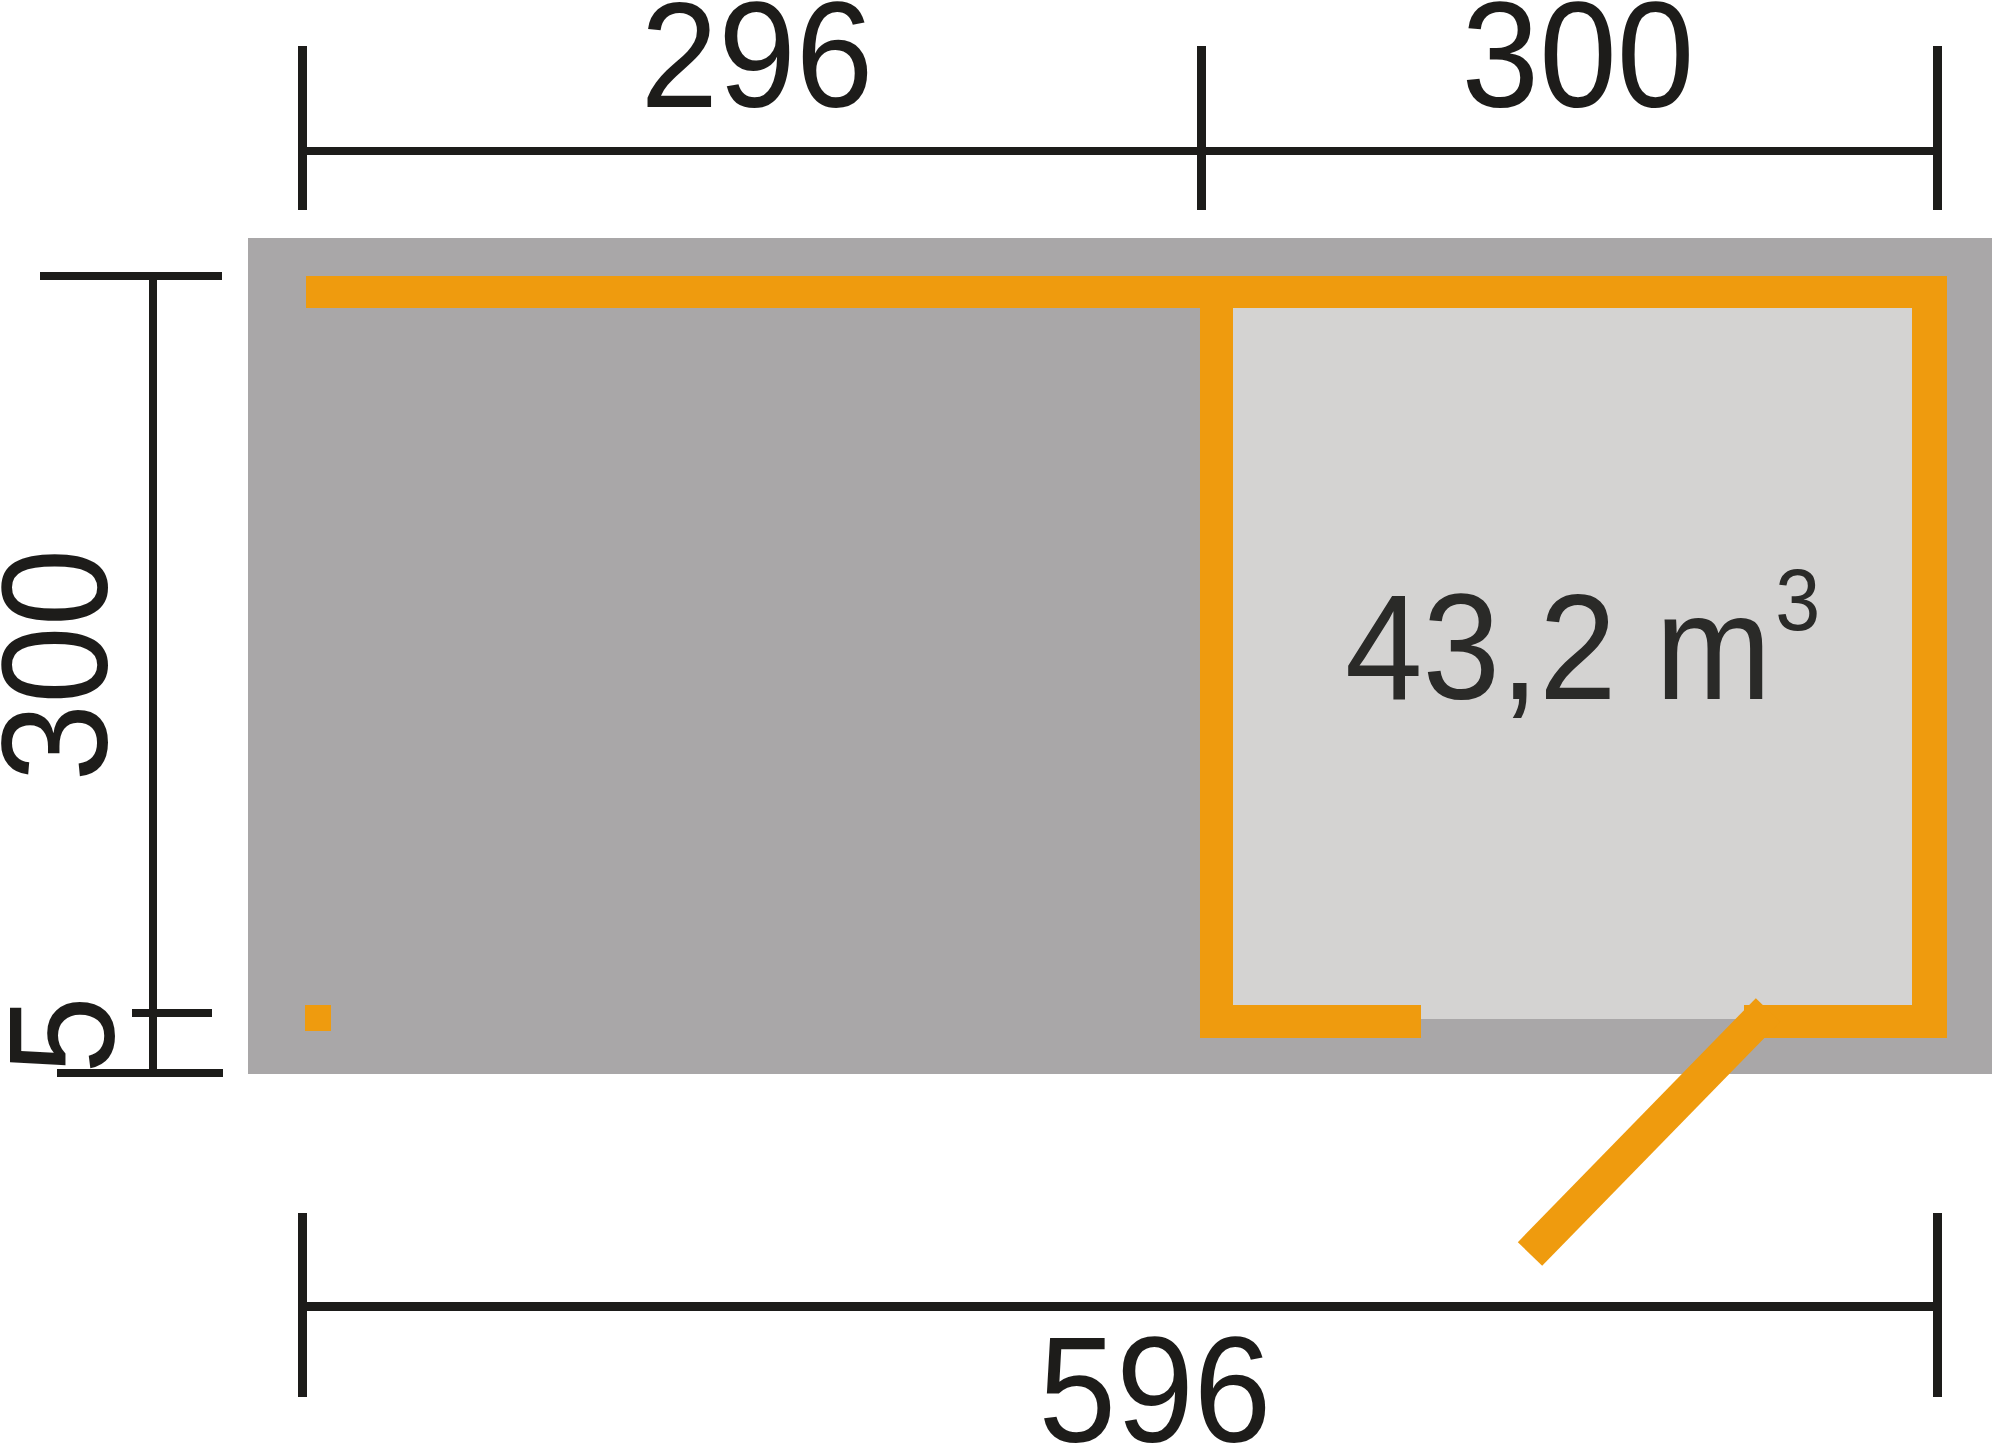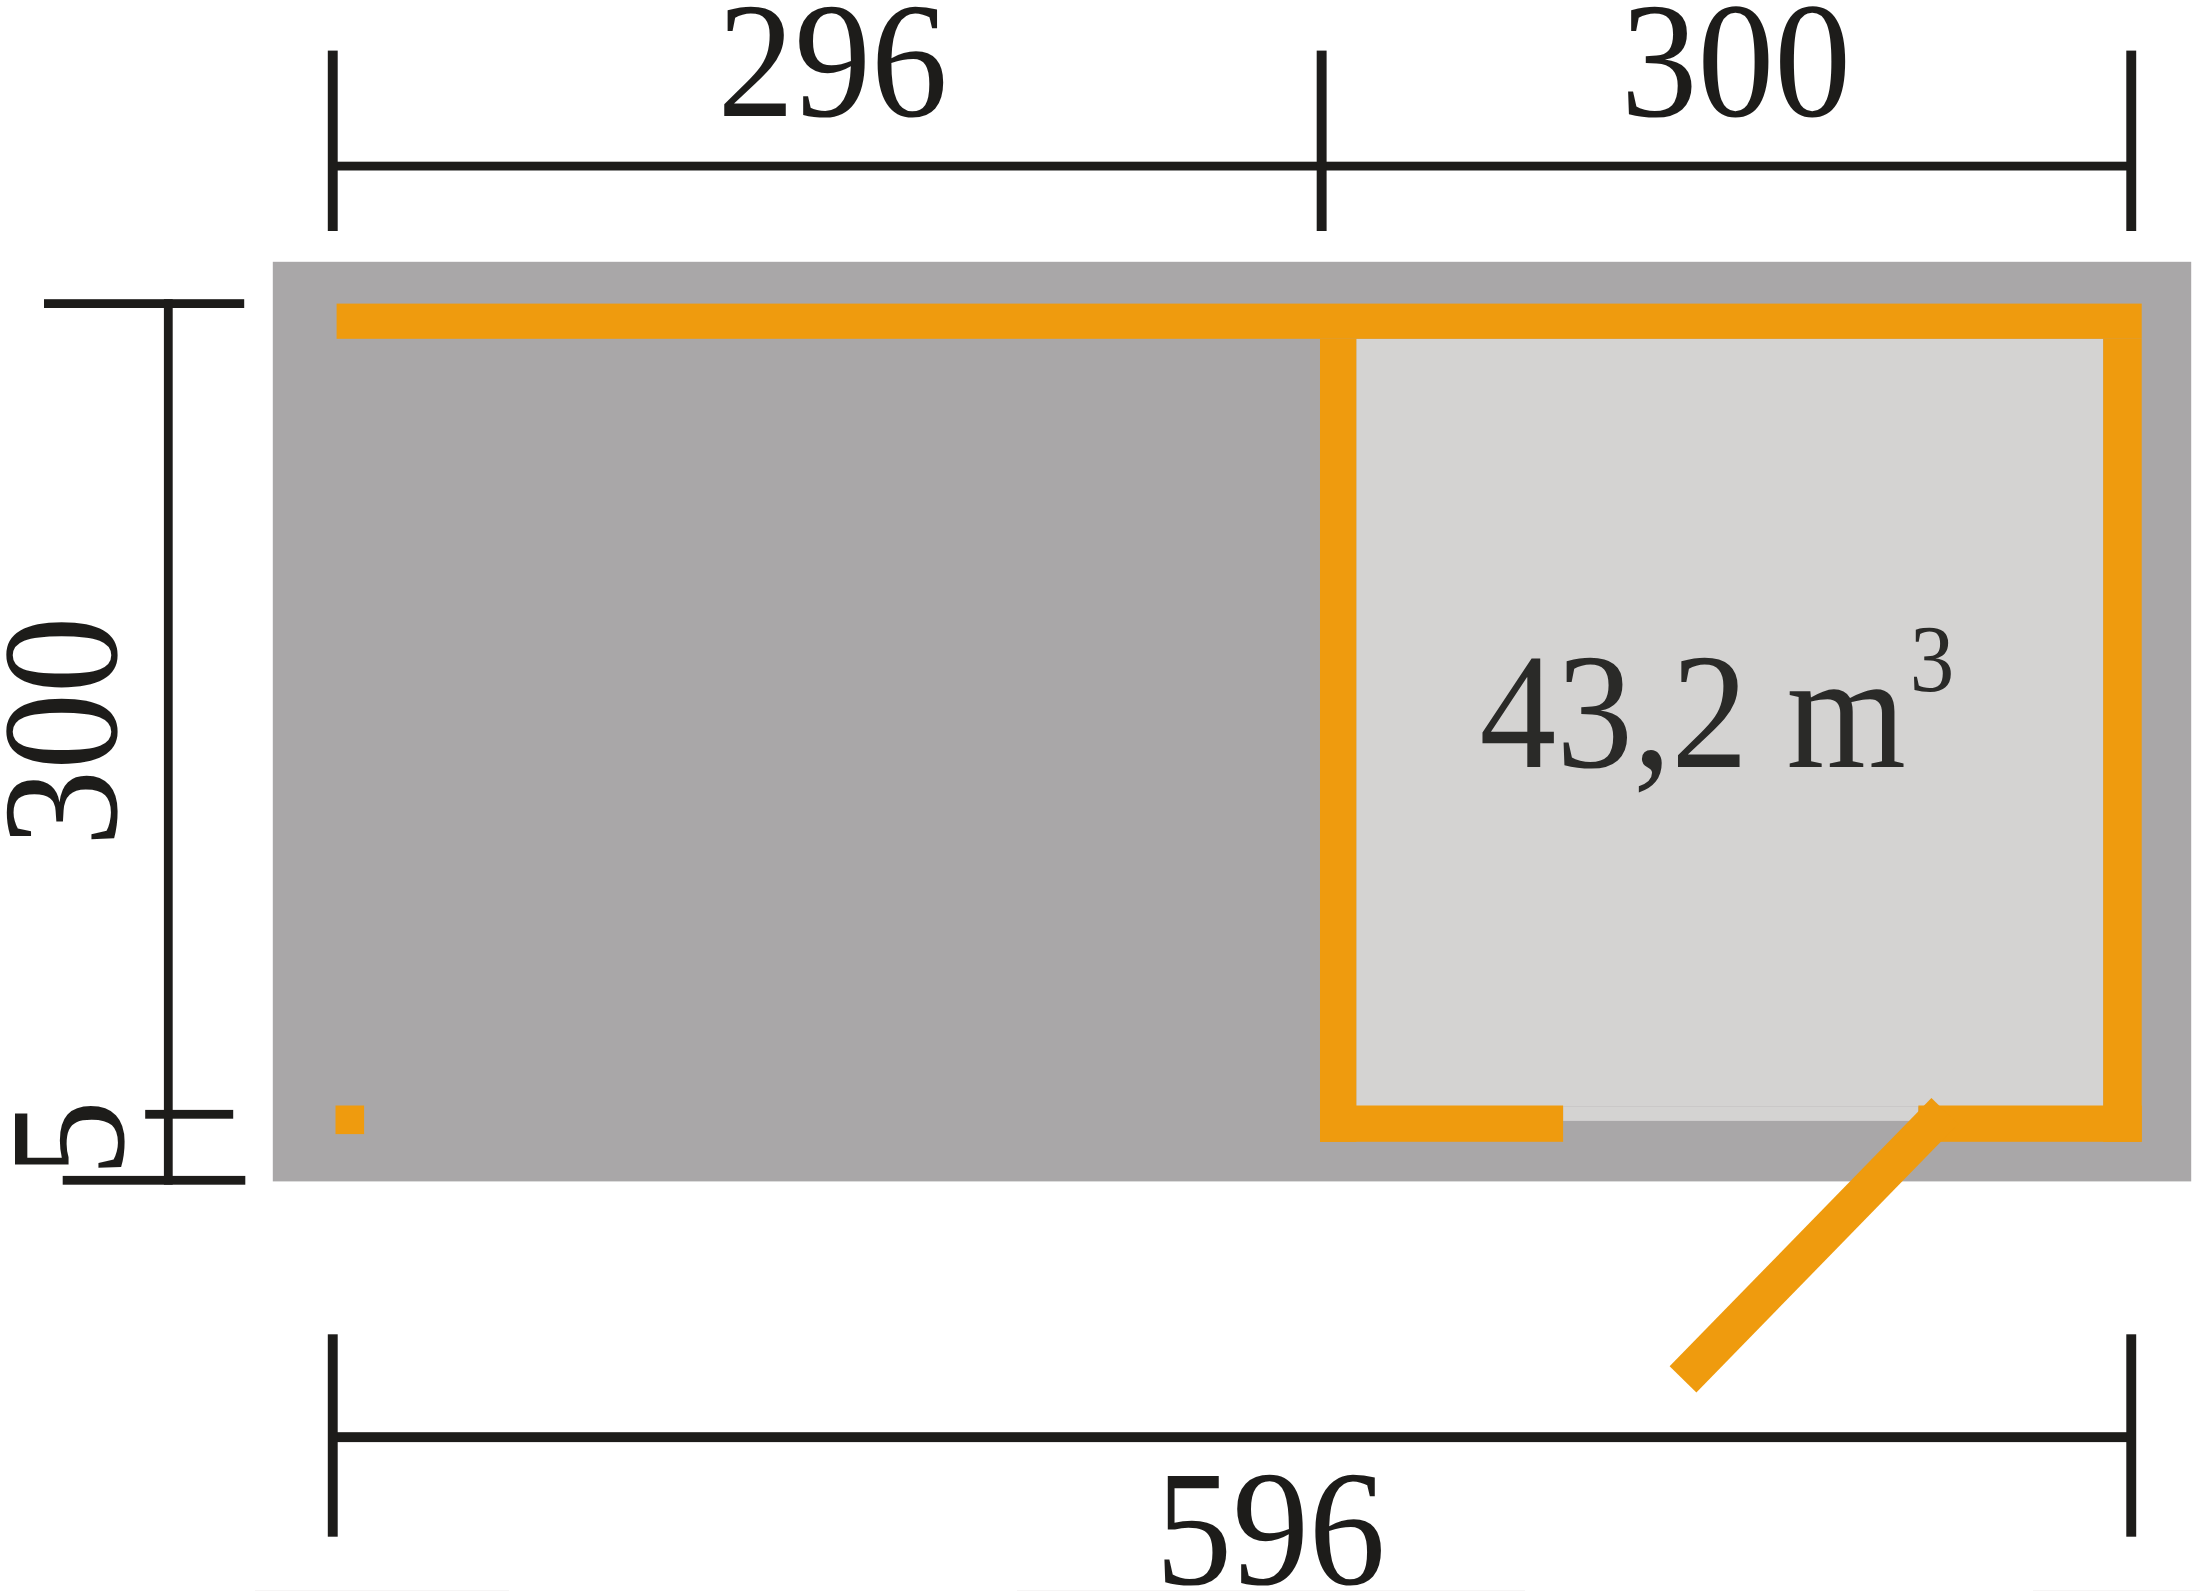--- a/index.html
+++ b/index.html
@@ -1,21 +1,21 @@
 <!DOCTYPE html>
 <html style="--orange: #ef9b0e; --slab: #a9a7a8; --interior: #d4d3d2; --line: #1d1c1a;"><head>
 <meta charset="utf-8">
 <style>
   html,body{margin:0;padding:0;background:#ffffff;}
   .canvas{
     position:relative;
     width:2000px;height:1446px;
     background:#ffffff;
     overflow:hidden;
-    font-family:Liberation Serif, serif;
+    font-family:Liberation Sans, sans-serif;
   }
   
   .slab{
     position:absolute;left:248px;top:238px;width:1744px;height:836px;
     background:var(--slab,#a9a7a8);
   }
   .interior{
     position:absolute;left:1233px;top:308px;width:679px;height:698px;
     background:var(--interior,#d4d3d2);
   }

